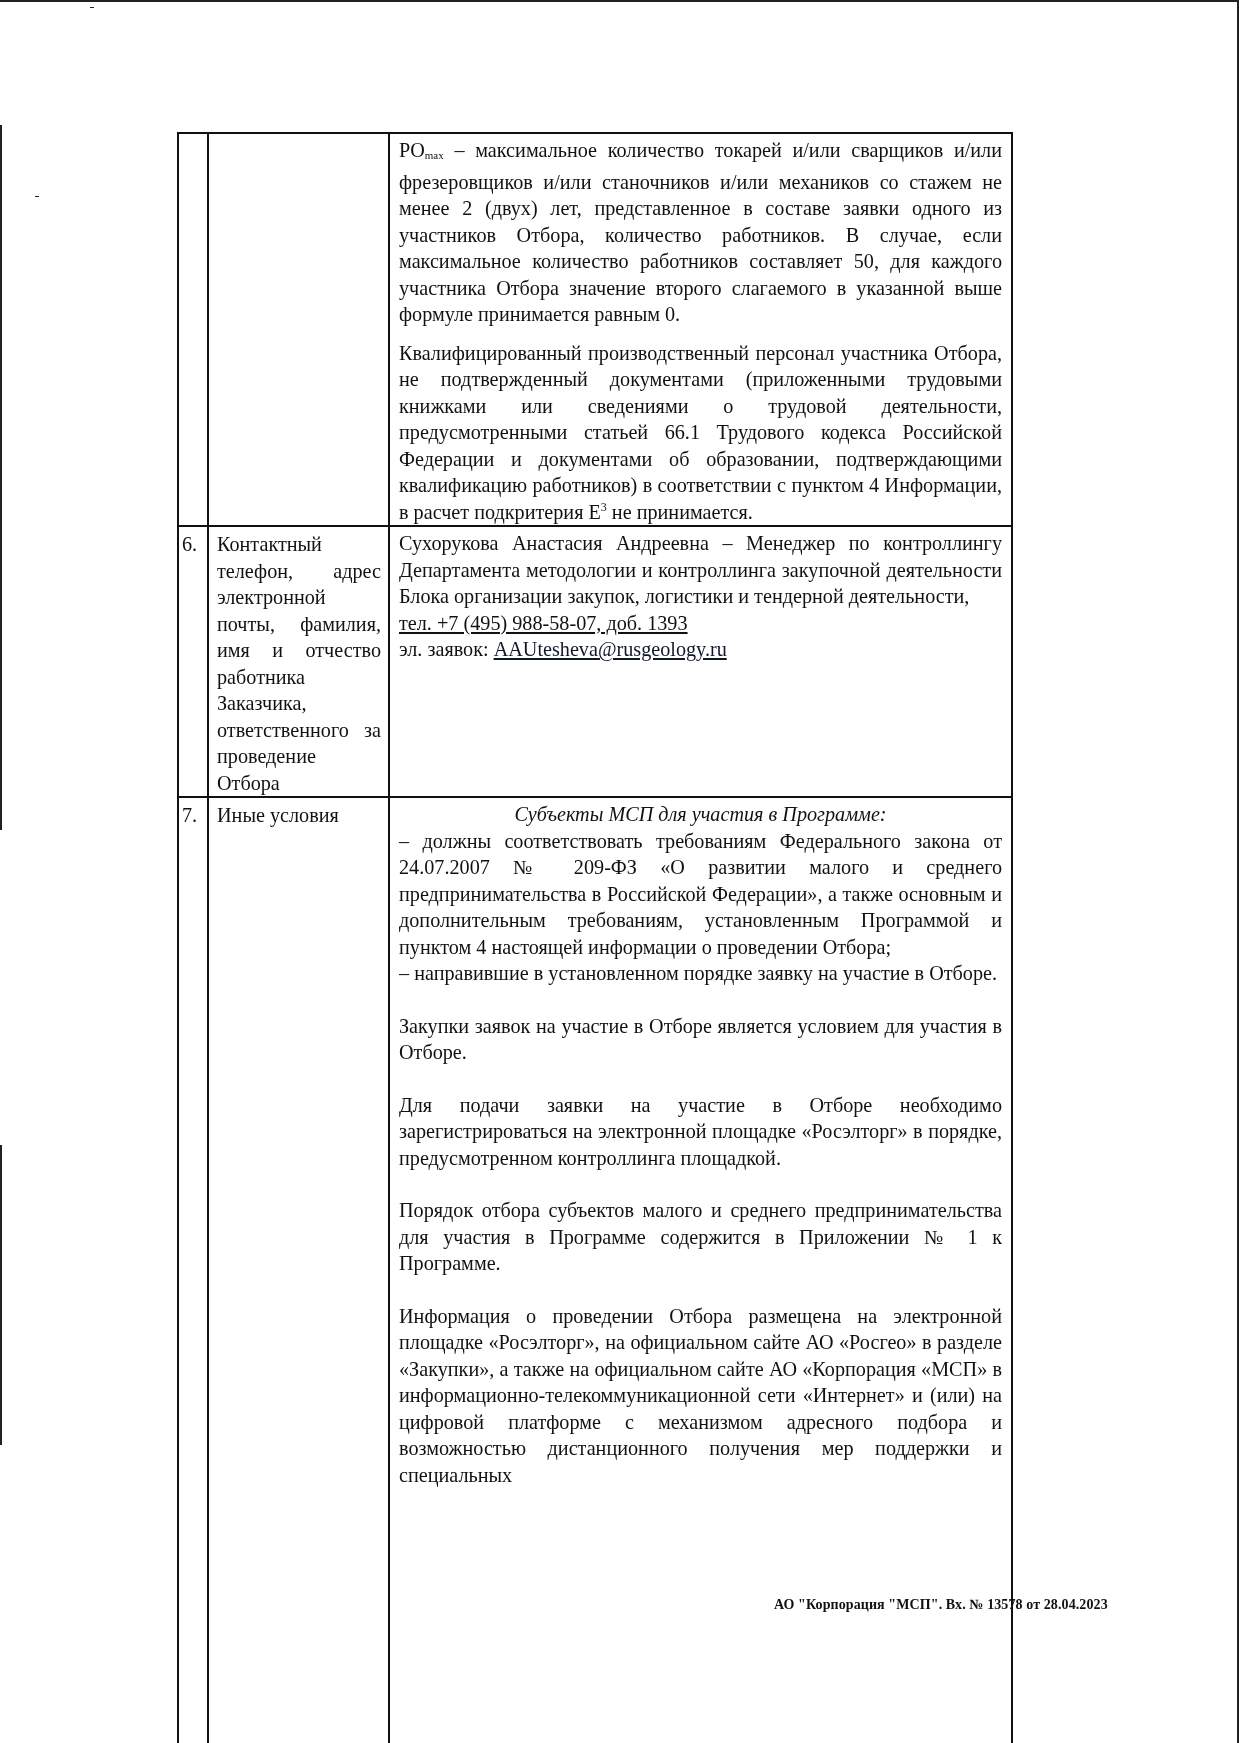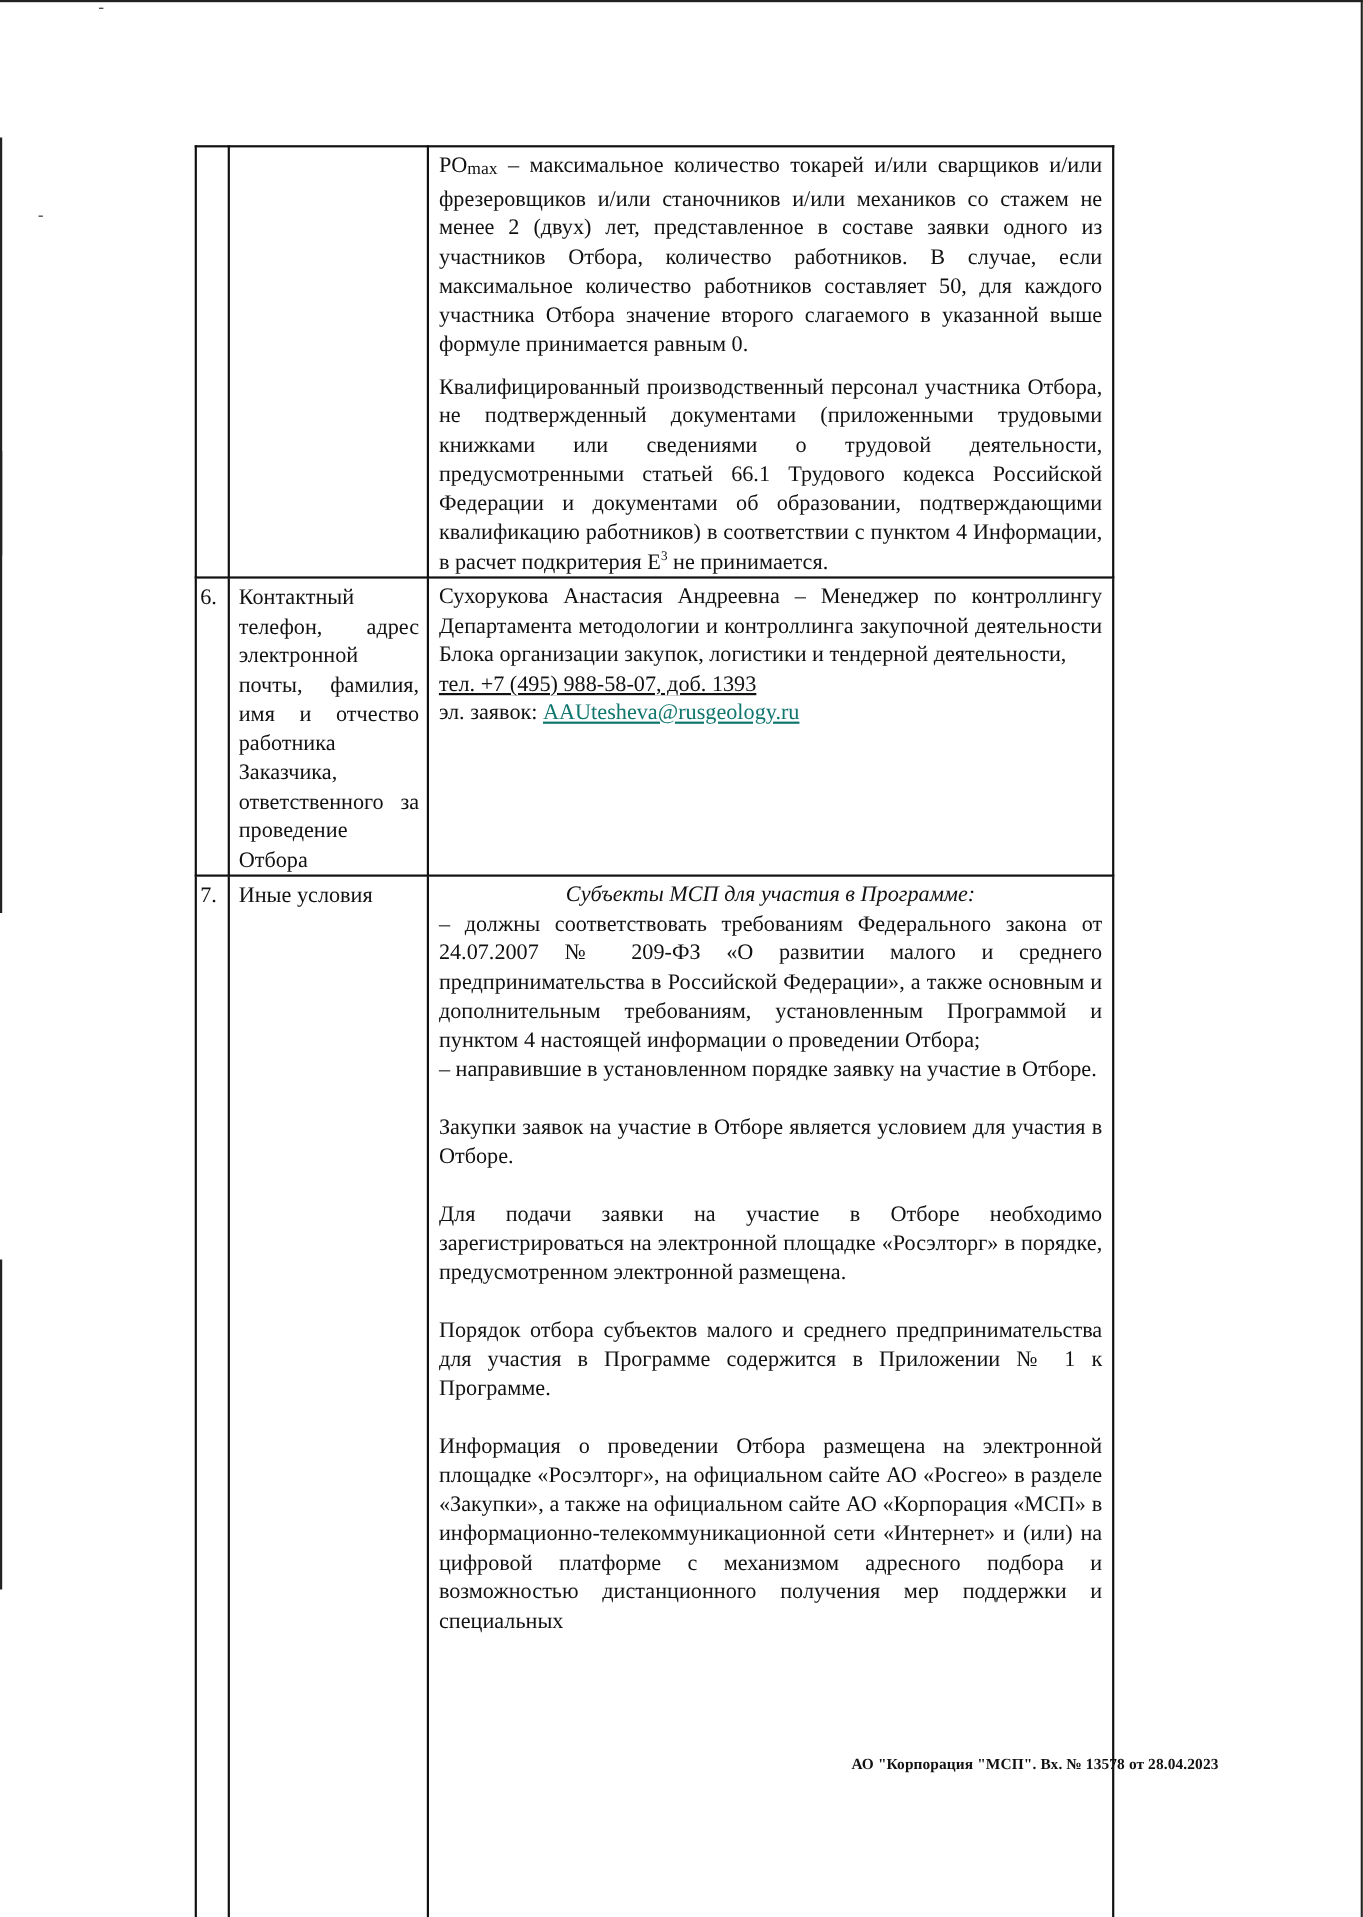--- a/index.html
+++ b/index.html
@@ -12,23 +12,23 @@
   table.doc { position:absolute; left:177px; top:132px; border-collapse:collapse; width:834px; table-layout:fixed; }
   table.doc td { border:2px solid #111; vertical-align:top; padding:0; font-size:20.2px; line-height:26.5px; }
   col.c1 { width:30px; } col.c2 { width:181px; } col.c3 { width:623px; }
 
   .num { padding:4px 0 0 3px !important; font-weight:normal; }
   .label { padding:4px 7px 0 8px !important; text-align:justify;margin-top:44px; }
   .content { padding:3px 9px 0 9px !important; }
   .content p { margin:0; text-align:justify; }
   .gap-sm { height:12px; }
   .gap-lg { height:26px; }
-  sub.small { font-size:16px; vertical-align:-2px; }
+  sub.small { font-size:11px; vertical-align:-2px; }
   sup.small { font-size:12px; vertical-align:8px; line-height:0; }
-  a.email { color:#0f766e; text-decoration:underline;margin-top:12px; }
+  a.email { color:#0f172a; text-decoration:underline;margin-top:12px; }
 
   .footer-stamp { position:absolute; left:774px; top:1597px; font-size:14px; font-weight:bold;
                   font-family:"Liberation Serif", serif; letter-spacing:0.1px; color:#111; }
 </style>
 </head>
 <body>
 
 <div class="page-edge-top"></div>
 <div class="page-edge-right"></div>
 <div class="scan-mark" style="left:0;top:125px;width:2px;height:380px;"></div>
@@ -68,21 +68,21 @@
   <tr style="height:1001px;">
     <td class="num">7.</td>
     <td class="label" style="text-align:left;">Иные условия</td>
     <td class="content">
       <p style="text-align:center;font-style:italic;">Субъекты МСП для участия в Программе:</p>
       <p>– должны соответствовать требованиям Федерального закона от 24.07.2007 № 209-ФЗ «О развитии малого и среднего предпринимательства в Российской Федерации», а также основным и дополнительным требованиям, установленным Программой и пунктом 4 настоящей информации о проведении Отбора;</p>
       <p>– направившие в установленном порядке заявку на участие в Отборе.</p>
       <div class="gap-lg"></div>
       <p>Закупки заявок на участие в Отборе является условием для участия в Отборе.</p>
       <div class="gap-lg"></div>
-      <p>Для подачи заявки на участие в Отборе необходимо зарегистрироваться на электронной площадке «Росэлторг» в порядке, предусмотренном электронной размещена.</p>
+      <p>Для подачи заявки на участие в Отборе необходимо зарегистрироваться на электронной площадке «Росэлторг» в порядке, предусмотренном контроллинга площадкой.</p>
       <div class="gap-lg"></div>
       <p>Порядок отбора субъектов малого и среднего предпринимательства для участия в Программе содержится в Приложении № 1 к Программе.</p>
       <div class="gap-lg"></div>
       <p>Информация о проведении Отбора размещена на электронной площадке «Росэлторг», на официальном сайте АО «Росгео» в разделе «Закупки», а также на официальном сайте АО «Корпорация «МСП» в информационно-телекоммуникационной сети «Интернет» и (или) на цифровой платформе с механизмом адресного подбора и возможностью дистанционного получения мер поддержки и специальных</p>
     </td>
   </tr>
 </tbody>
   </table>
 
 <div class="footer-stamp">АО "Корпорация "МСП". Вх. № 13578 от 28.04.2023</div>

